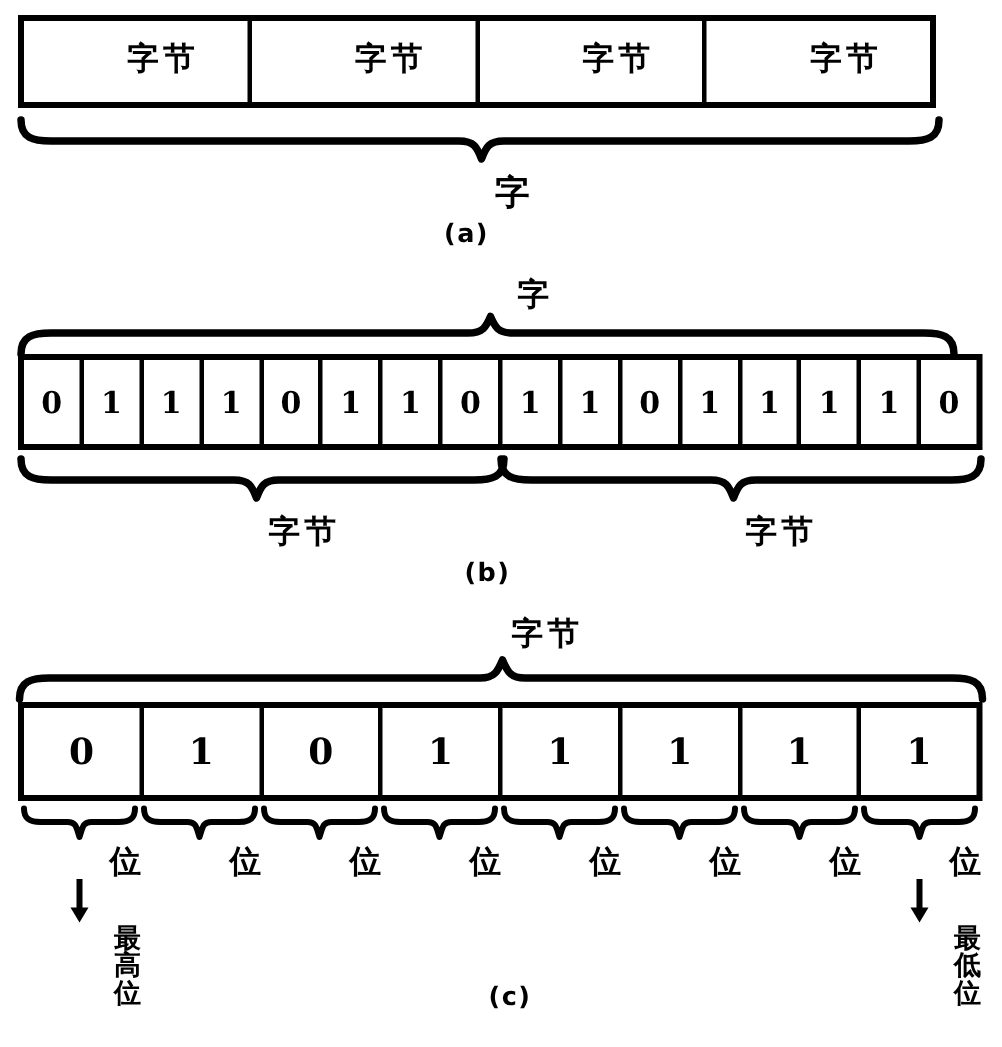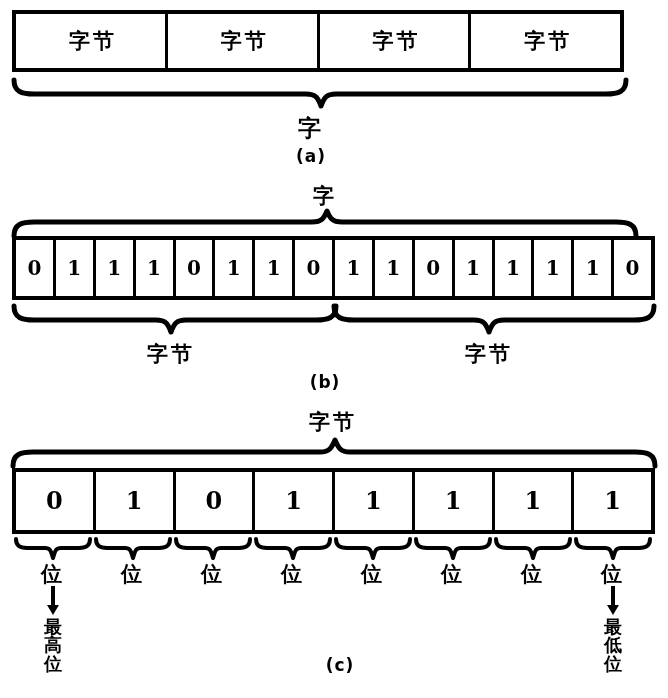--- a/index.html
+++ b/index.html
@@ -48,23 +48,24 @@
     font-size: 20px;
     font-family: "DejaVu Serif", "Liberation Serif", serif;
     font-weight: 700;
   }
   .cell-bit-c {
     font-size: 24px;
   }
 
   
   .cjk {
-    font-family: Liberation Serif, serif;
+    font-family: Liberation Mono, monospace;
     font-weight: 700;
     letter-spacing: 3px;
+    padding-left: 32px;
   }
   .lbl {
     position: absolute;
     text-align: center;
     white-space: nowrap;
     font-weight: 700;
   }
   .caption {
     position: absolute;
     text-align: center;

